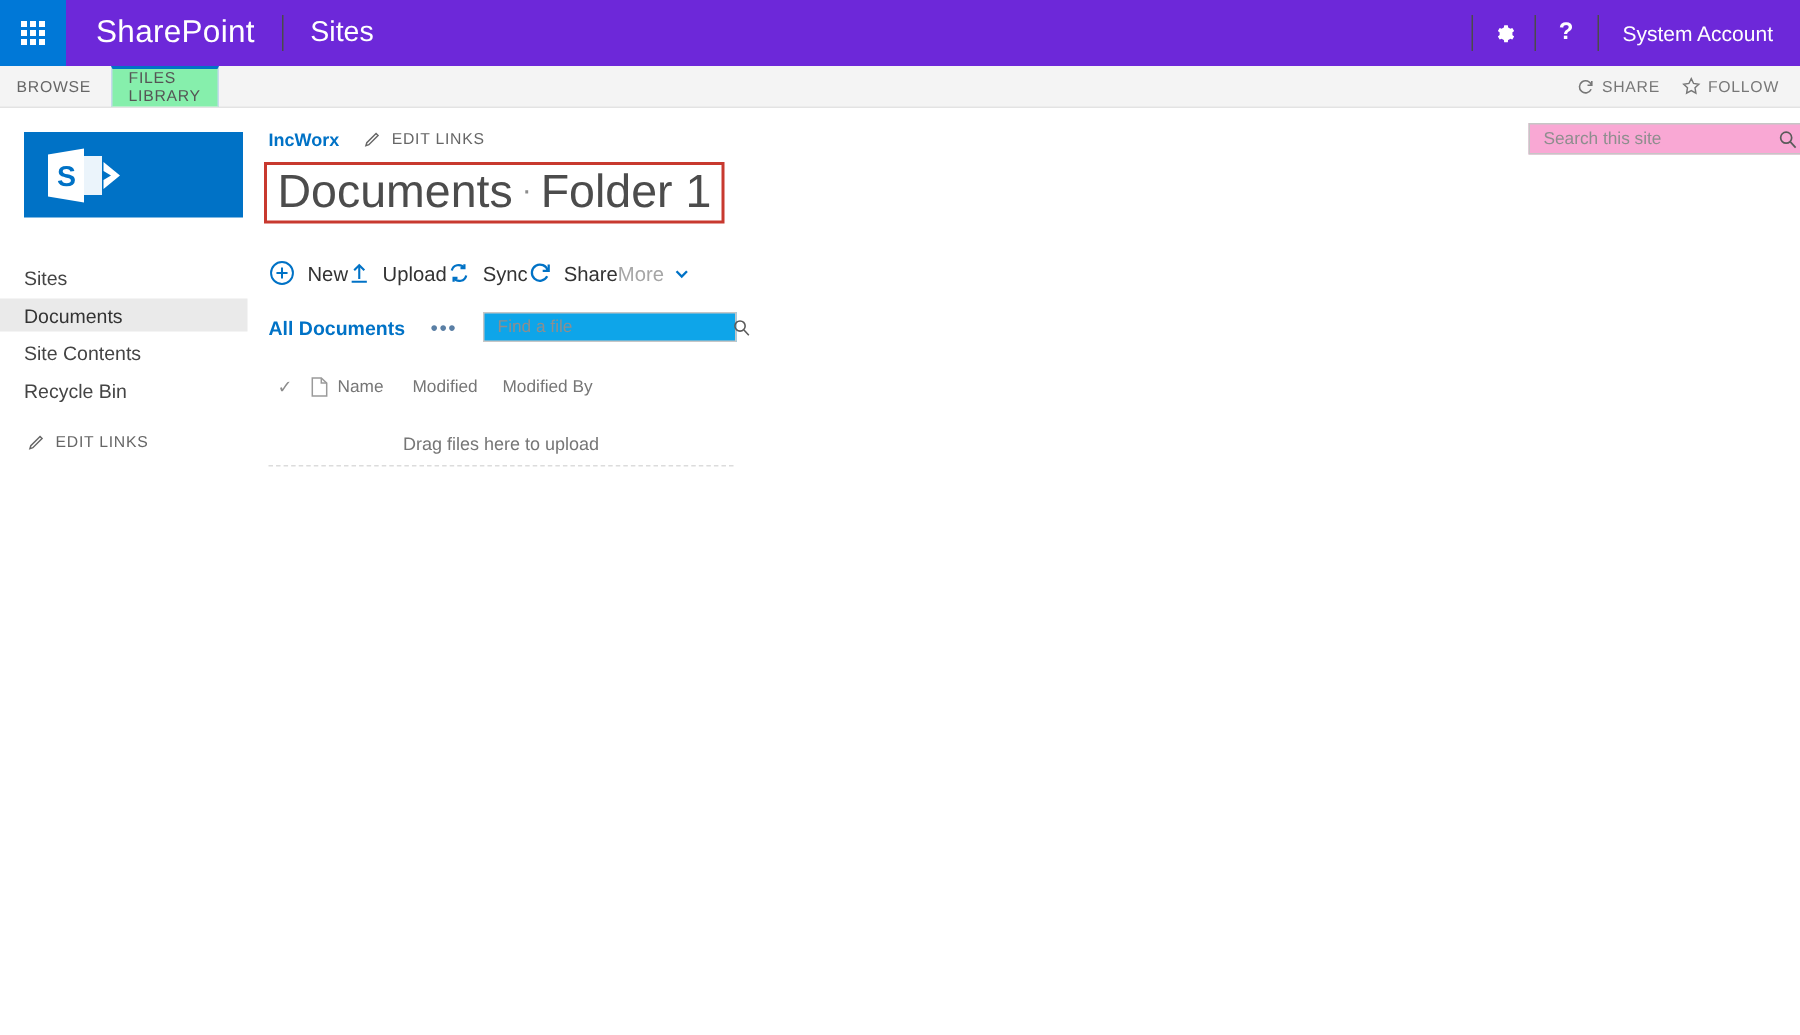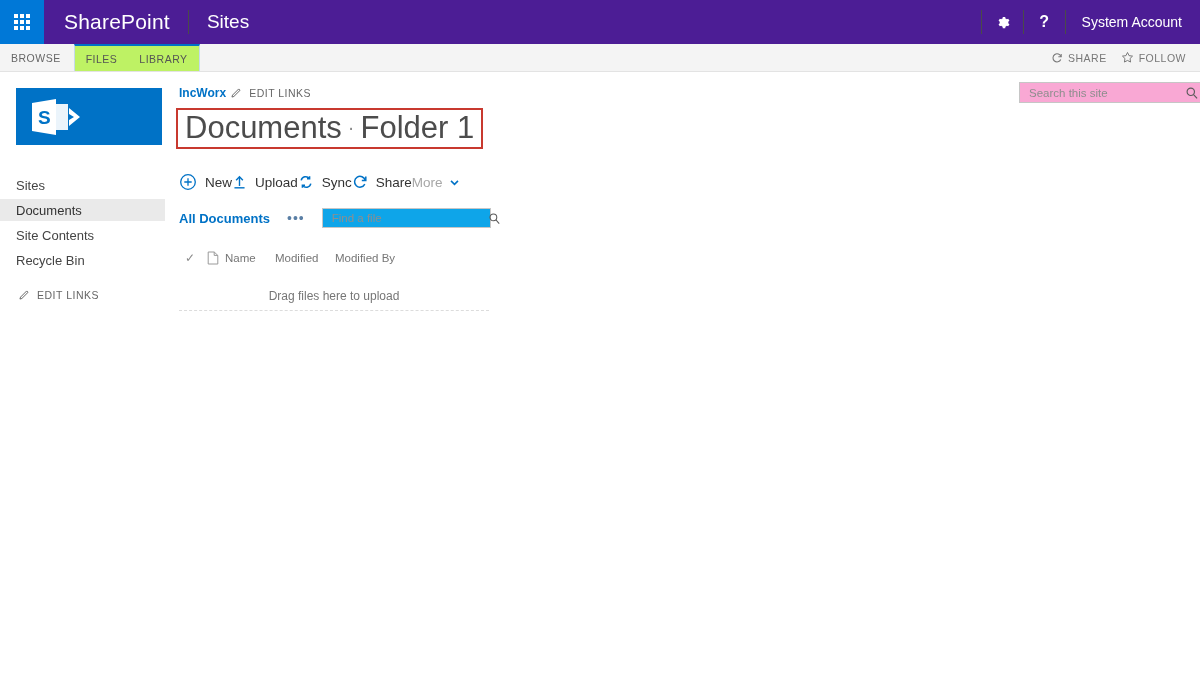--- a/index.html
+++ b/index.html
@@ -11,21 +11,21 @@
     font-family: "Liberation Sans", sans-serif;
     font-size: 13px;
     color: #444444;
     overflow: hidden;
     position: relative;
   }
 
   
   .suite-bar {
     height: 44px;
-    background: #4c1d95;
+    background: #6d28d9;
     display: flex;
     align-items: stretch;
     color: #ffffff;
   }
   .waffle-tile {
     width: 44px;
     background: #0078d7;
     display: flex;
     align-items: center;
     justify-content: center;
@@ -89,25 +89,26 @@
     align-items: center;
     padding: 0 11px;
     font-size: 10.5px;
     letter-spacing: .5px;
     color: #666666;
     text-transform: uppercase;
   }
   .ribbon-group {
     display: flex;
     align-items: stretch;
-    background: #bef264;
+    background: #86efac;
     border-left: 1px solid #c6d9ec;
     border-right: 1px solid #c6d9ec;
     border-top: 2px solid #0072c6;
     margin-left: 2px;
+    flex-direction: column;
   }
   .ribbon-group .ribbon-tab { color: #555555; }
   .ribbon-right {
     margin-left: auto;
     display: flex;
     align-items: center;
     gap: 14px;
     padding-right: 14px;
     font-size: 10.5px;
     letter-spacing: .5px;
@@ -154,21 +155,21 @@
     color: #666666;
     text-transform: uppercase;
   }
 
   
   .main { flex: 1 1 auto; padding-top: 12px; position: relative; }
 
   .breadcrumb-row {
     display: flex;
     align-items: center;
-    gap: 4px;
+    gap: 16px;
     padding-left: 14px;
     height: 18px;
   }
   .breadcrumb-link {
     font-size: 12px;
     font-weight: bold;
     color: #0072c6;
   }
   .edit-links {
     display: flex;

